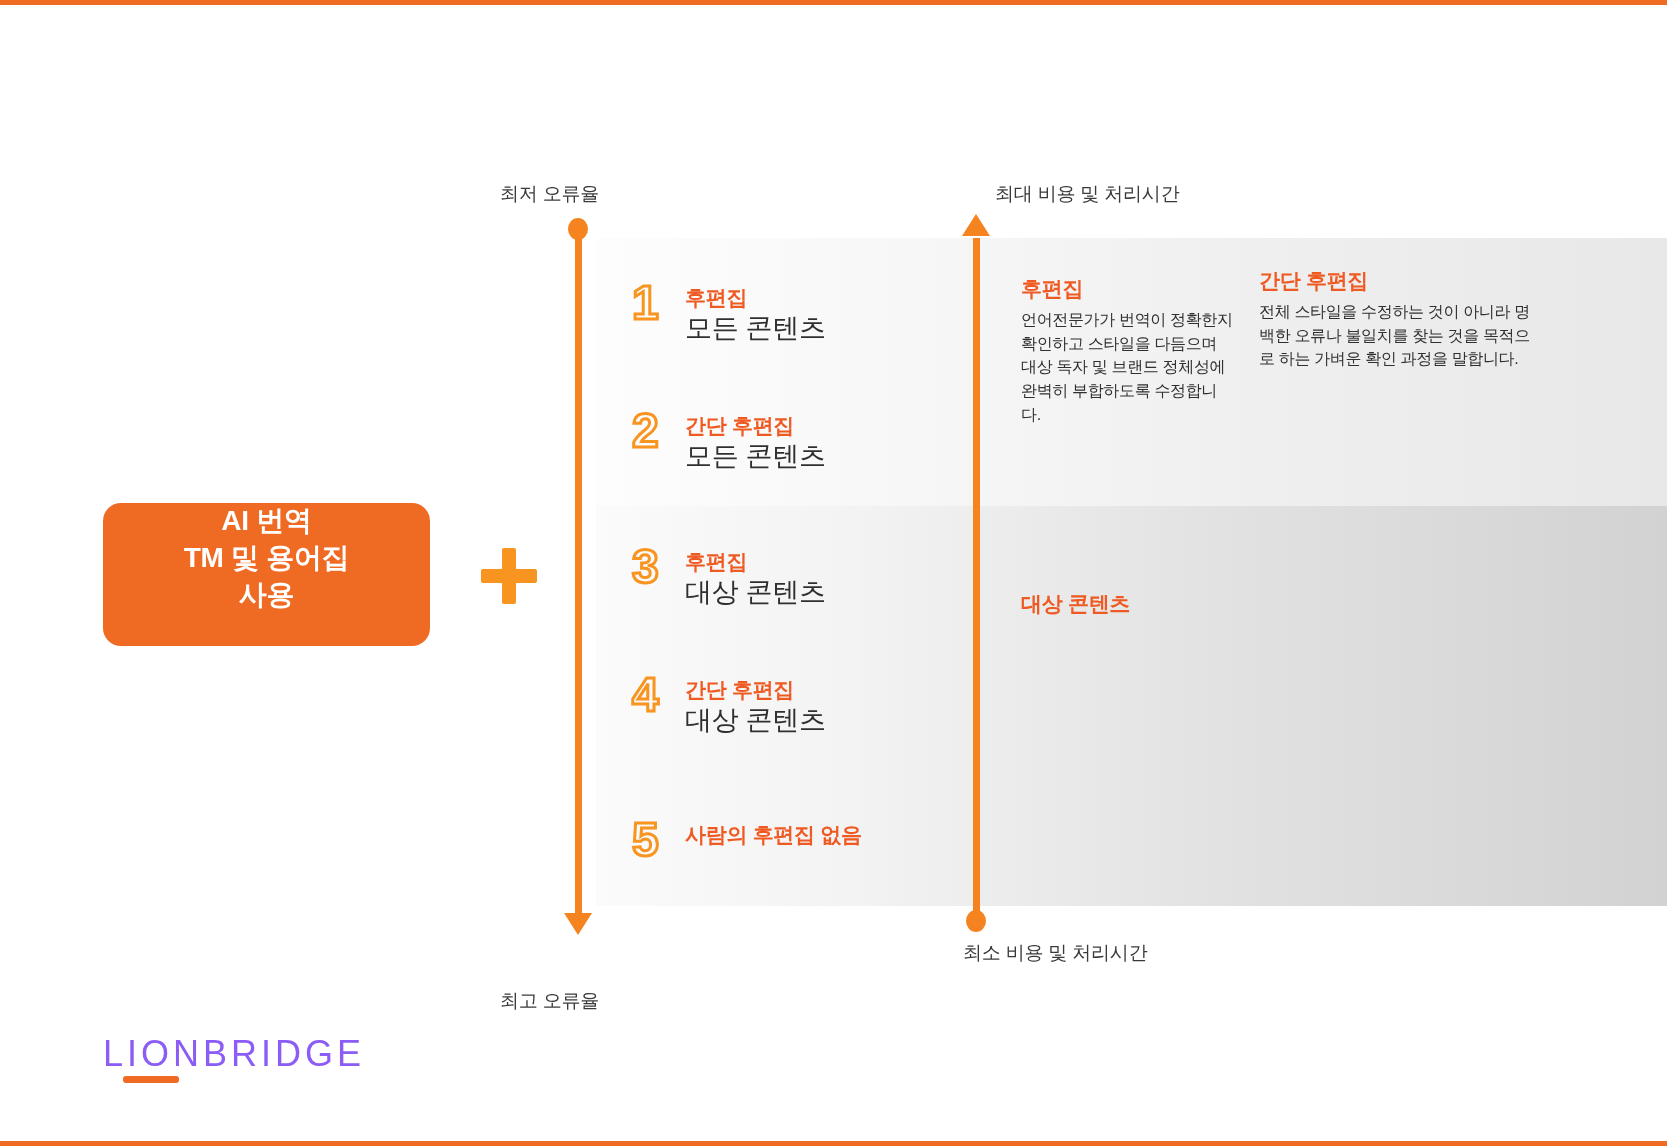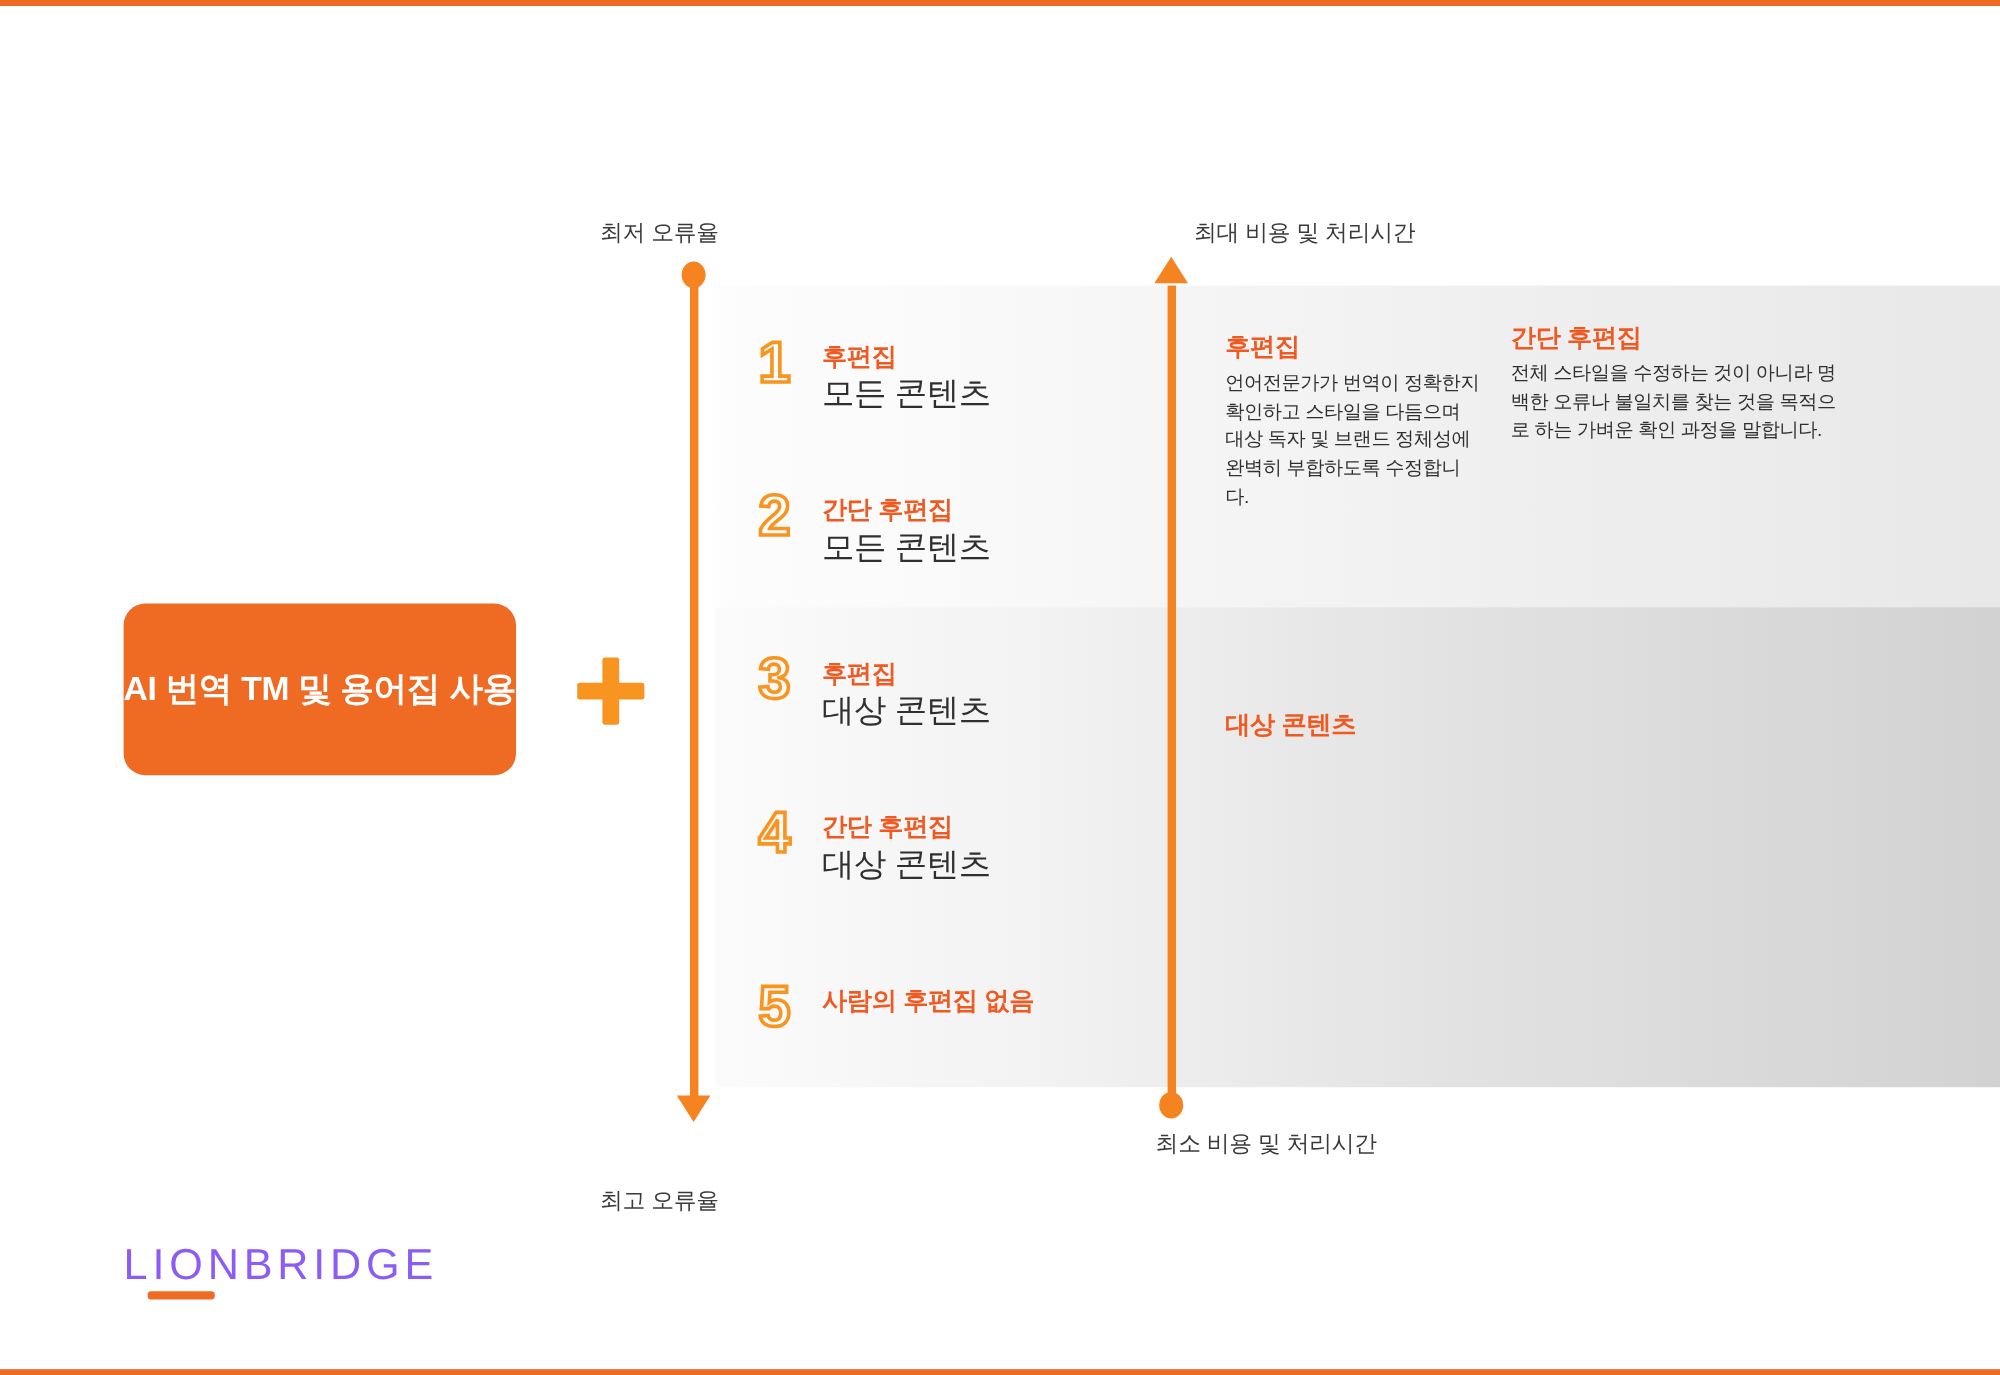--- a/index.html
+++ b/index.html
@@ -49,23 +49,23 @@
   
   .ai-box {
     position: absolute;
     left: 103px;
     top: 503px;
     width: 327px;
     height: 143px;
     background: #ef6a23;
     border-radius: 18px;
     display: flex;
-    flex-direction: row;
+    flex-direction: column;
     align-items: center;
-    justify-content: space-between;
+    justify-content: flex-start;
     color: #ffffff;
     font-weight: bold;
     font-size: 28px;
     line-height: 1.32;
     text-align: center;
     letter-spacing: -0.3px;
   }
 
   
   .plus {

